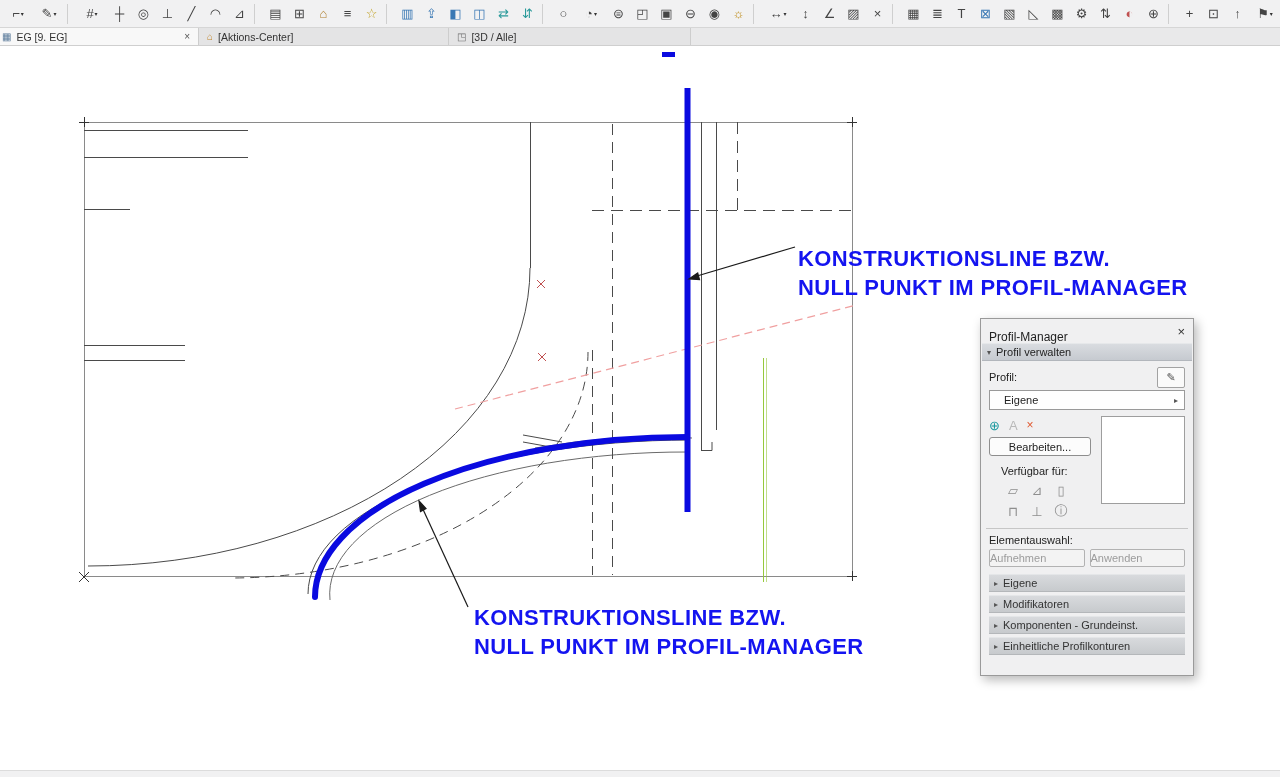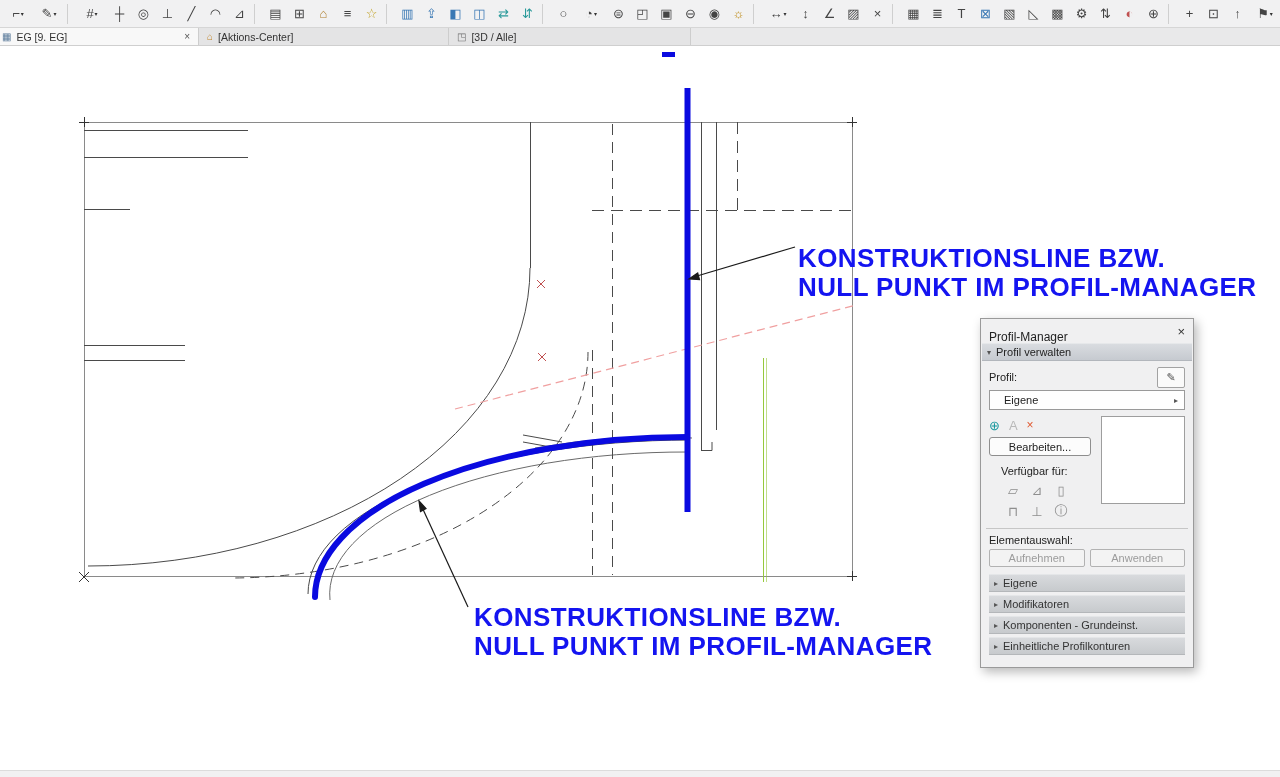--- a/index.html
+++ b/index.html
@@ -35,38 +35,38 @@
   .tab .ticon{font-size:10px;}
   .ticon-floor{color:#5a7a9a;}
   .ticon-actions{color:#c08428;}
   .ticon-3d{color:#707070;}
   .tab .tclose{margin-left:12px;font-size:10px;color:#555;}
   .tab-spacer{flex:1;}
   
   .canvas-svg{position:absolute;top:0;left:0;z-index:1;}
   .annotation{
     position:absolute;z-index:2;color:var(--annotation,#1414f0);
-    font-size:26px;font-weight:700;line-height:29px;white-space:nowrap;letter-spacing:.4px;
+    font-size:22px;font-weight:700;line-height:29px;white-space:nowrap;letter-spacing:.4px;
   }
   
   .palette{
     position:absolute;left:980px;top:318px;width:214px;z-index:10;
     background:#f0f0f1;border:1px solid #9a9a9a;box-shadow:3px 4px 10px rgba(0,0,0,.28);
     font-size:11px;color:#222;box-sizing:border-box;
   }
   .p-title{height:24px;display:flex;align-items:center;padding:0 8px;font-size:12px;}
   .p-title .pt-label{flex:1;margin-top:12px;}
   .p-close{font-size:13px;color:#333;}
   .p-head{
     margin:0 1px;height:16px;display:flex;align-items:center;gap:5px;padding:0 5px;
     background:linear-gradient(#d9dce0,#c6cad0);
     border-top:1px solid #e6e8ea;border-bottom:1px solid #b2b6bc;
   }
   .arr{font-size:8px;color:#555;}
-  .p-body{padding:6px 8px 12px;}
+  .p-body{padding:6px 8px 20px;}
   .p-row-profil{display:flex;justify-content:space-between;align-items:center;height:20px;}
   .p-iconbtn{
     width:26px;height:19px;border:1px solid #a2a2a2;background:#fafafa;border-radius:2px;
     display:flex;align-items:center;justify-content:center;font-size:11px;color:#555;
   }
   .p-select{
     height:18px;background:#fff;border:1px solid #9a9a9a;display:flex;align-items:center;
     padding:0 6px;margin-top:3px;
   }
   .p-select .val{flex:1;margin-left:8px;}
@@ -85,21 +85,21 @@
   .p-avail{margin-top:9px;margin-left:12px;}
   .p-availgrid{
     display:grid;grid-template-columns:24px 24px 24px;row-gap:3px;margin-top:4px;
     color:#8e8e8e;font-size:13px;
   }
   .p-availgrid span{display:flex;align-items:center;justify-content:center;height:18px;}
   .p-divider{border-top:1px solid #c6c6c6;margin:8px -3px 5px;}
   .p-btnrow{display:flex;gap:5px;margin-top:3px;}
   .p-btn{
     flex:1;height:16px;border:1px solid #b2b2b2;background:#f3f3f3;color:#9c9c9c;
-    display:flex;align-items:center;justify-content:center;border-radius:2px;
+    display:flex;align-items:center;border-radius:2px;
   }
   .p-bars{margin-top:7px;display:flex;flex-direction:column;gap:3px;}
   .p-bar{
     height:16px;display:flex;align-items:center;gap:5px;padding:0 5px;color:#333;
     background:linear-gradient(#d8dadd,#c7cacd);
     border-top:1px solid #e4e6e8;border-bottom:1px solid #b4b7ba;
   }
   
   .statusbar{
     position:absolute;left:0;bottom:0;width:1280px;height:7px;z-index:5;

